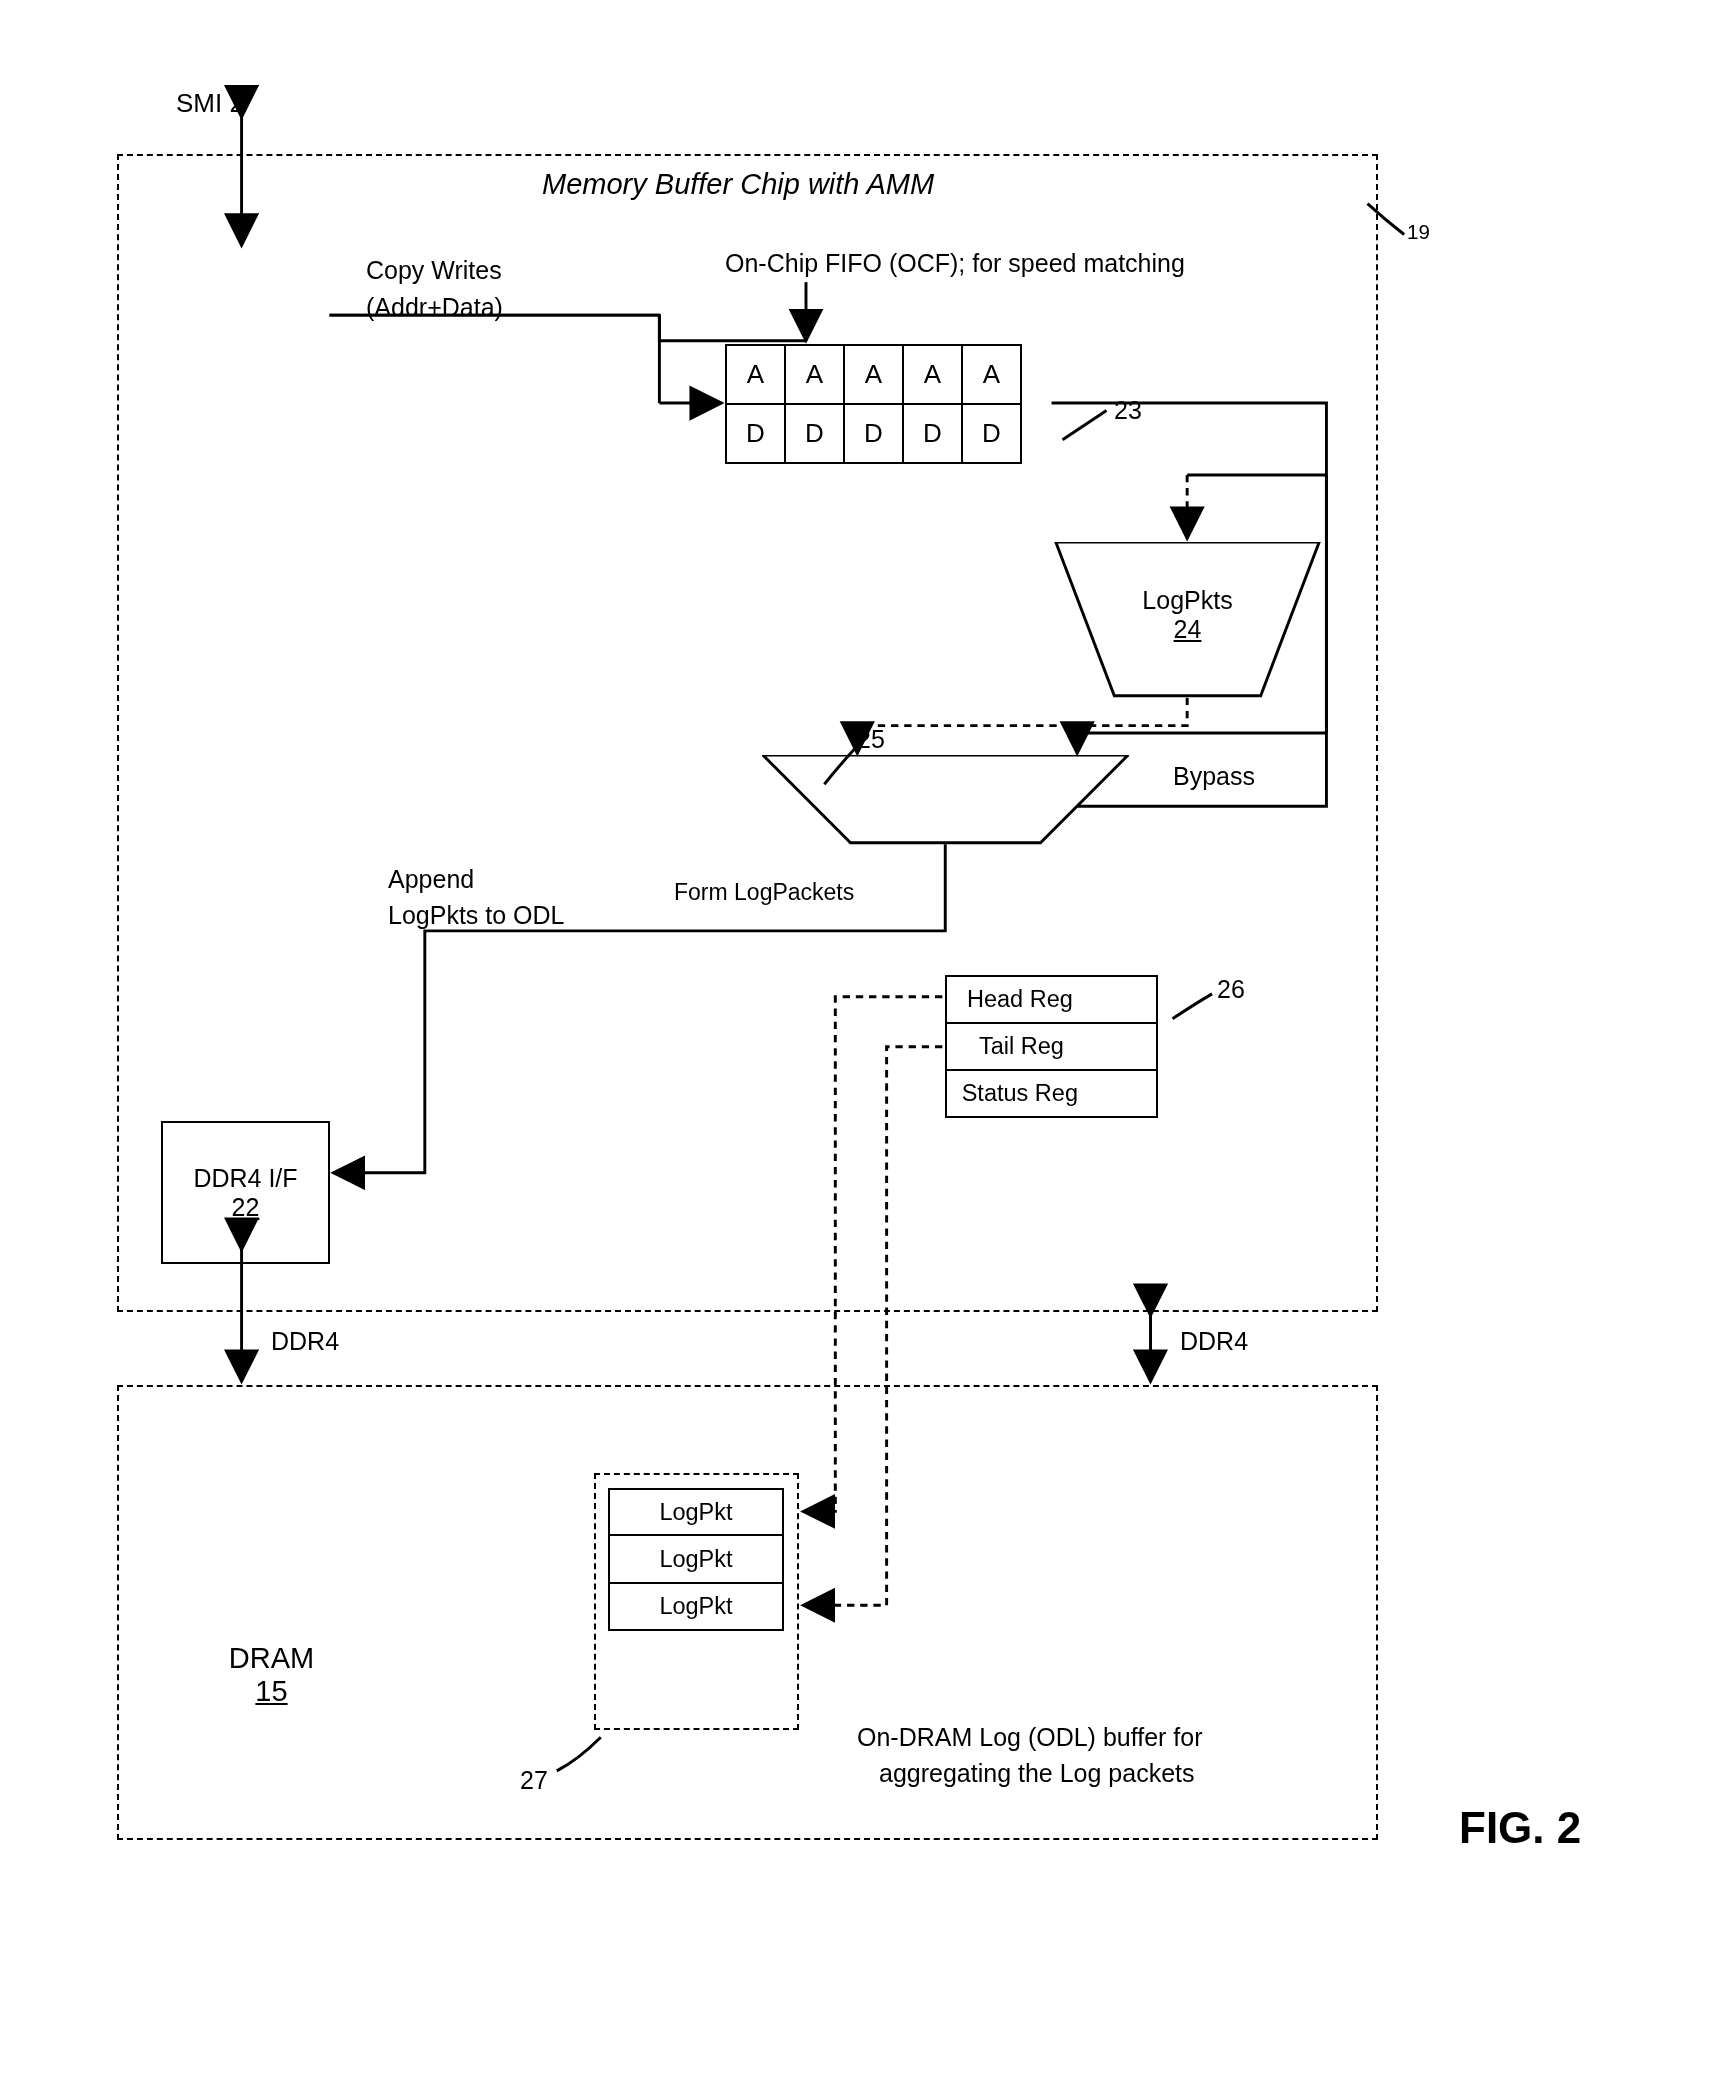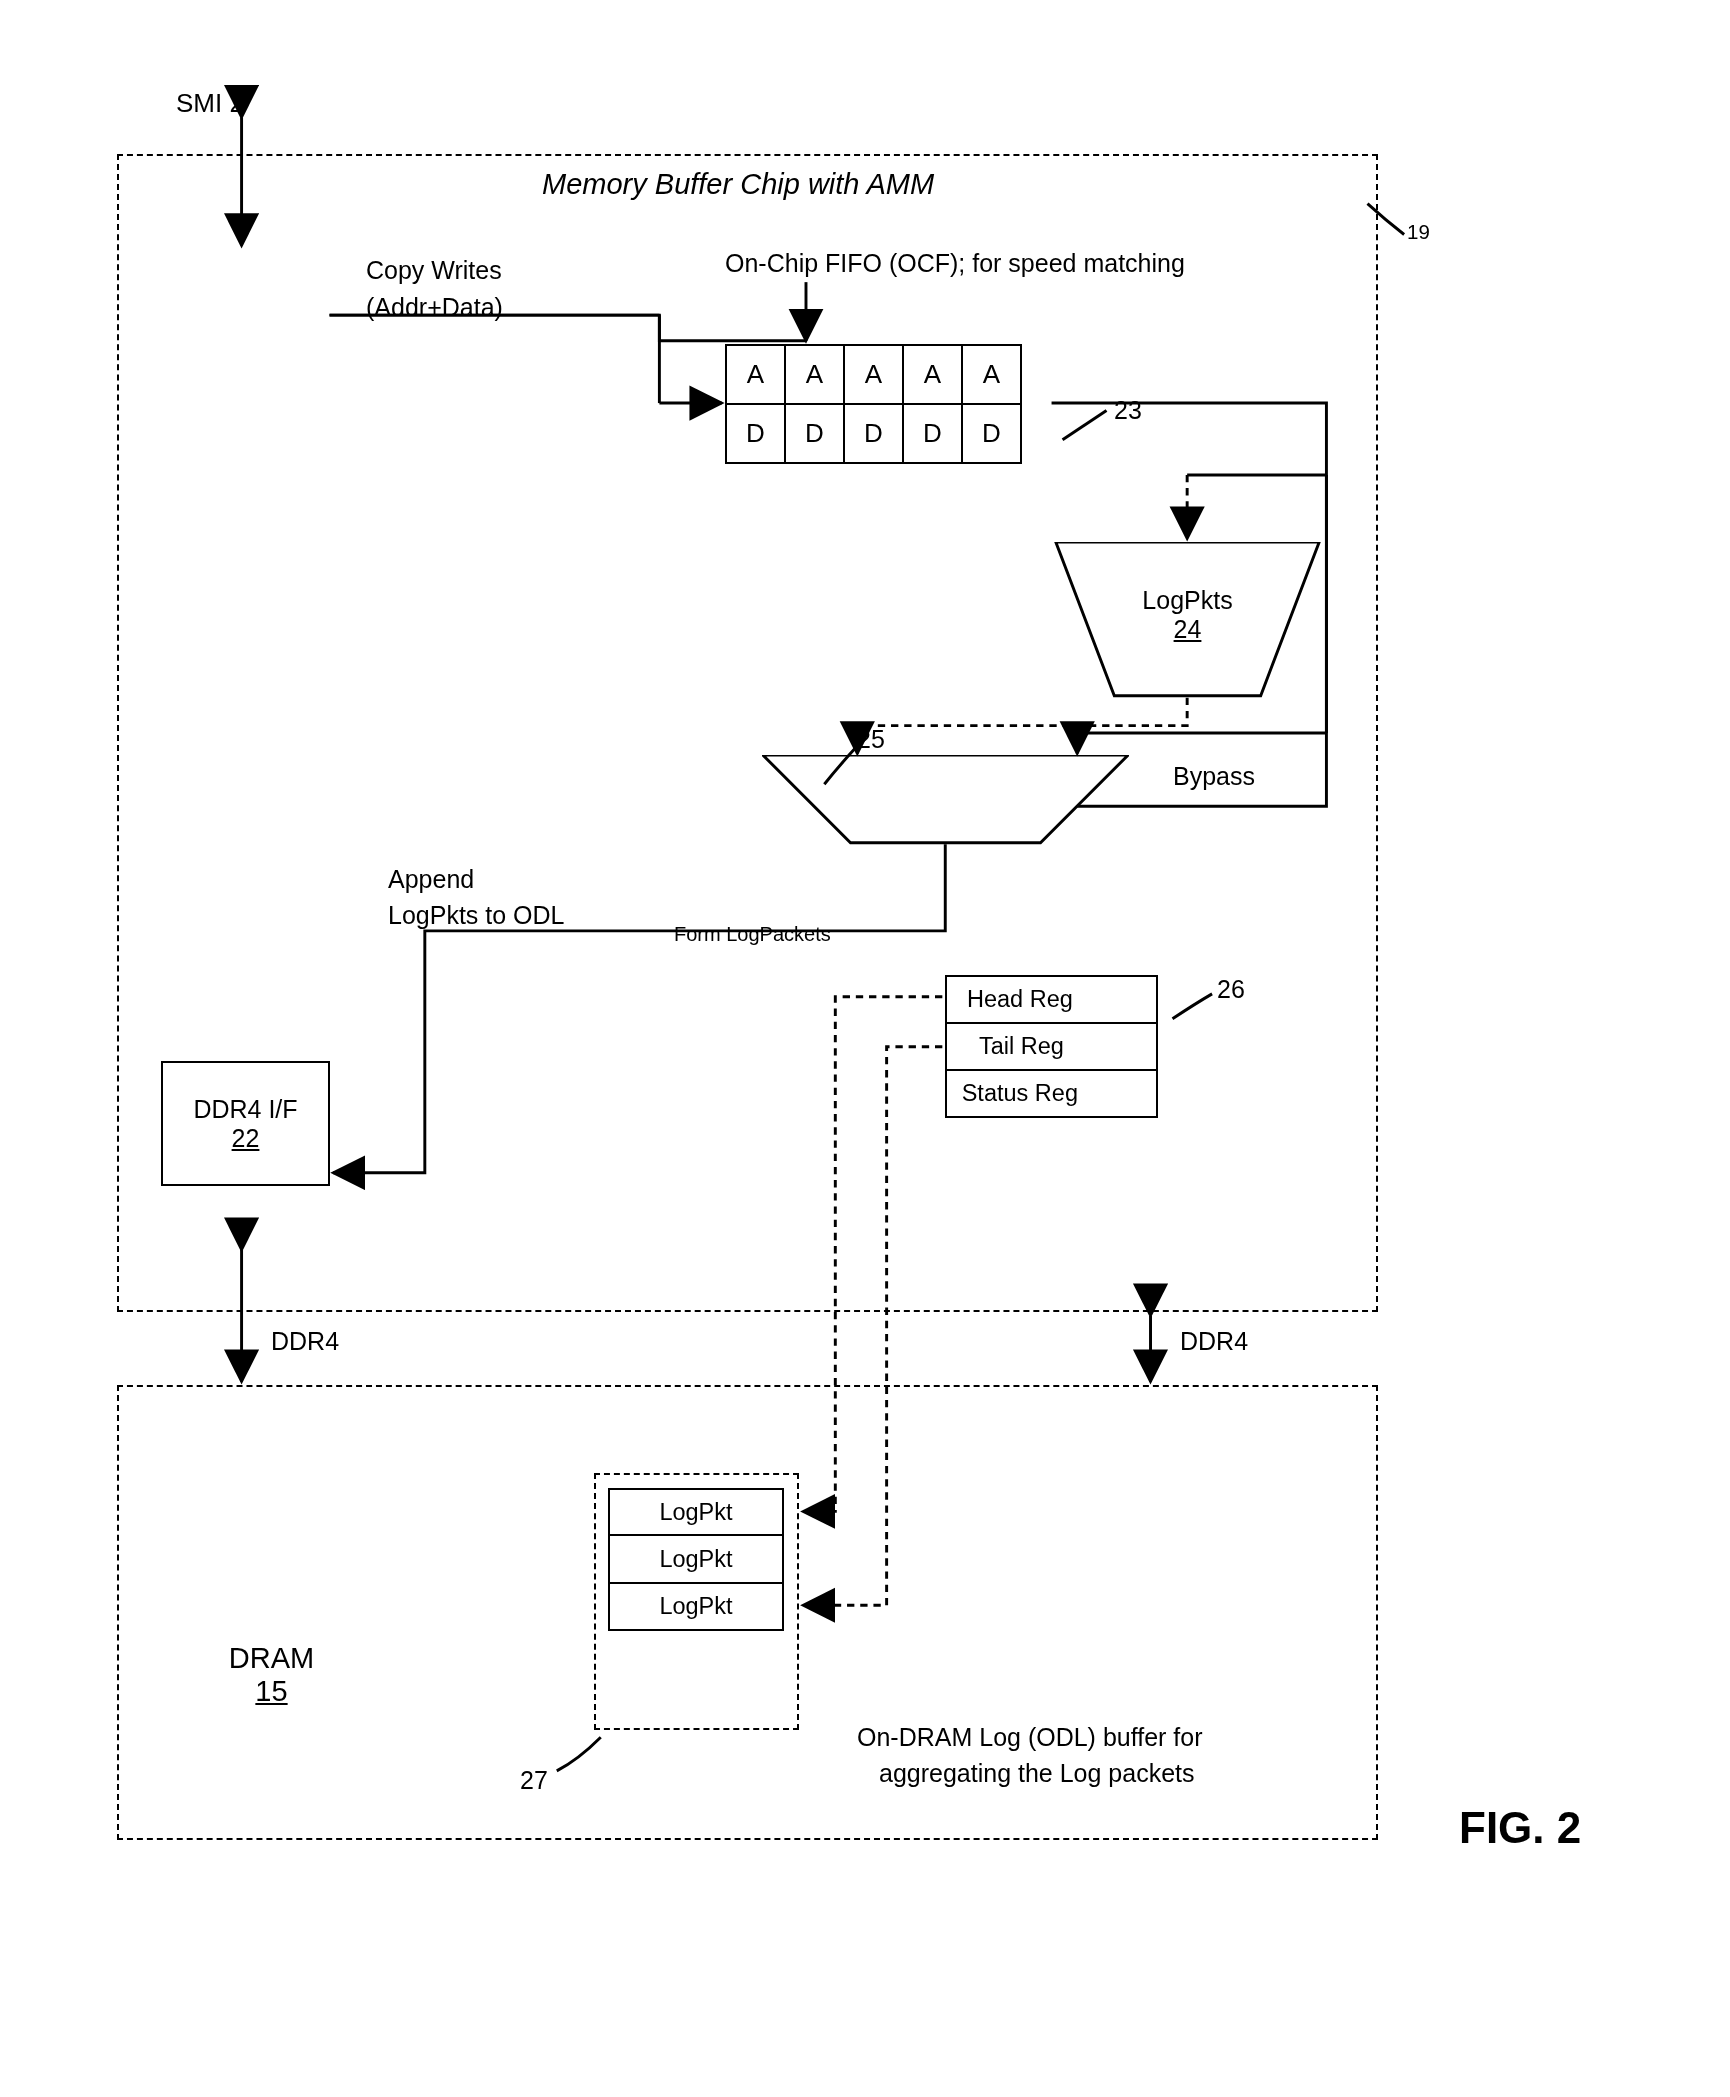--- a/index.html
+++ b/index.html
@@ -72,21 +72,21 @@
   <div class="label italic" style="left:513px; top:139px; font-size:29px;">Memory Buffer Chip with AMM</div>
   <div class="label" style="left:1378px; top:191px;">19</div>
 
   <svg class="arrows" viewBox="0 0 2281 2781" width="1672" height="2039">
     <path d="M1876 280 Q1850 260 1826 238" stroke="#000" stroke-width="4" fill="none"></path>
   </svg>
 
   <div class="label" style="left:147px; top:59px; font-size:26px;">SMI 2</div>
 
 
-  <div class="solid-box center-text" style="left:132px; top:1032px; width:169px; height:125px;">
+  <div class="solid-box center-text" style="left:132px; top:1092px; width:169px; height:143px;">
     <div style="font-size:25px;">DDR4 I/F</div>
     <div class="underline" style="font-size:25px;">22</div>
   </div>
 
   <div class="label" style="left:337px; top:227px; font-size:25px;">Copy Writes</div>
   <div class="label" style="left:337px; top:264px; font-size:25px;">(Addr+Data)</div>
 
   <div class="label" style="left:696px; top:220px; font-size:25px;">On-Chip FIFO (OCF); for speed matching</div>
 
   <table class="fifo-table" style="left:696px; top:315px; border-collapse:collapse;">
@@ -124,21 +124,21 @@
   <div class="label" style="left:1144px; top:733px; font-size:25px;">Bypass</div>
 
   <svg class="trap" style="left:733px; top:726px; width:367px; height:95px;" viewBox="0 0 500 130" width="367" height="95">
     <polygon points="0,0 500,0 380,120 120,120" fill="none" stroke="#000" stroke-width="4"></polygon>
   </svg>
   <div class="label" style="left:828px; top:696px; font-size:25px;">25</div>
   <svg class="arrows" viewBox="0 0 2281 2781" width="1672" height="2039">
     <path d="M1128 980 Q1105 1005 1085 1030" stroke="#000" stroke-width="4" fill="none"></path>
   </svg>
 
-  <div class="label" style="left:645px; top:850px; font-size:20px;margin-top:44px;">Form LogPackets</div>
+  <div class="label" style="left:645px; top:850px; font-size:23px;">Form LogPackets</div>
 
   <div class="label" style="left:359px; top:836px; font-size:25px;">Append</div>
   <div class="label" style="left:359px; top:872px; font-size:25px;">LogPkts to ODL</div>
 
   <div class="solid-box" style="left:916px; top:946px; width:213px; height:143px; display:flex; flex-direction:column;">
     <div style="flex:1; border-bottom:2.9px solid #000; display:flex; align-items:center; padding-left:20px; font-size:23.5px;">Head Reg</div>
     <div style="flex:1; border-bottom:2.9px solid #000; display:flex; align-items:center; padding-left:32px; font-size:23.5px;">Tail Reg</div>
     <div style="flex:1; display:flex; align-items:center; padding-left:14.7px; font-size:23.5px;">Status Reg</div>
   </div>
   <div class="label" style="left:1188px; top:946px; font-size:25px;">26</div>

